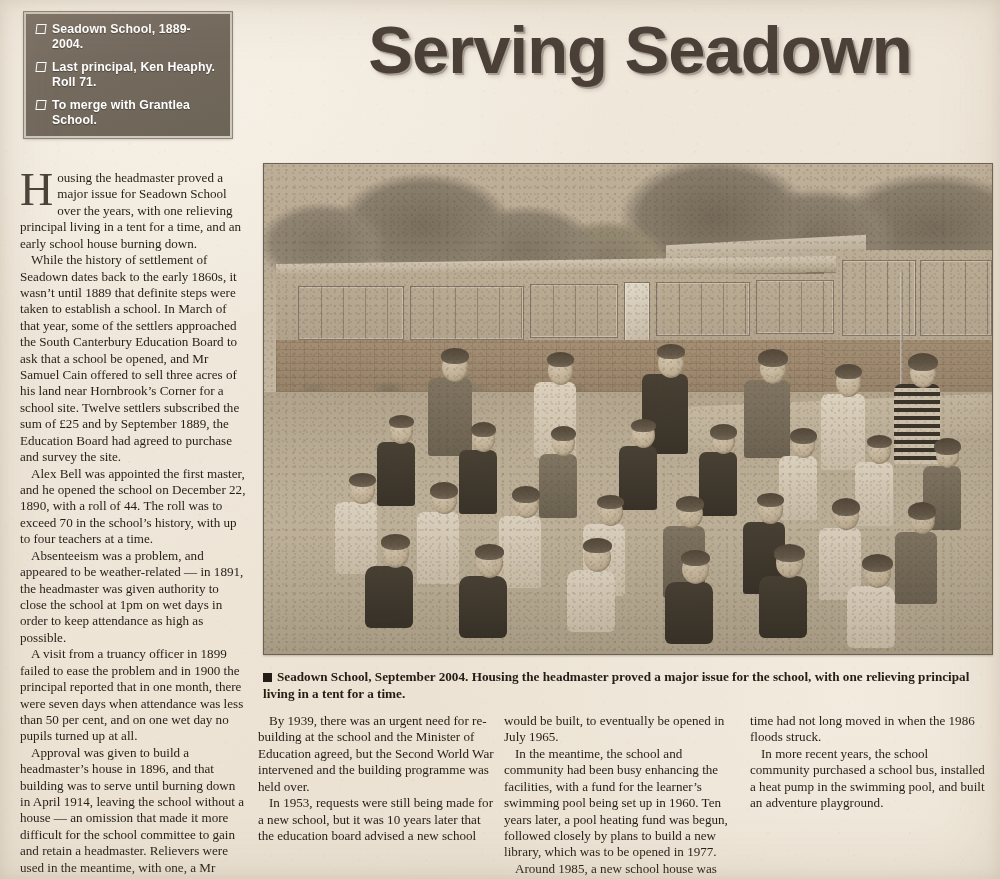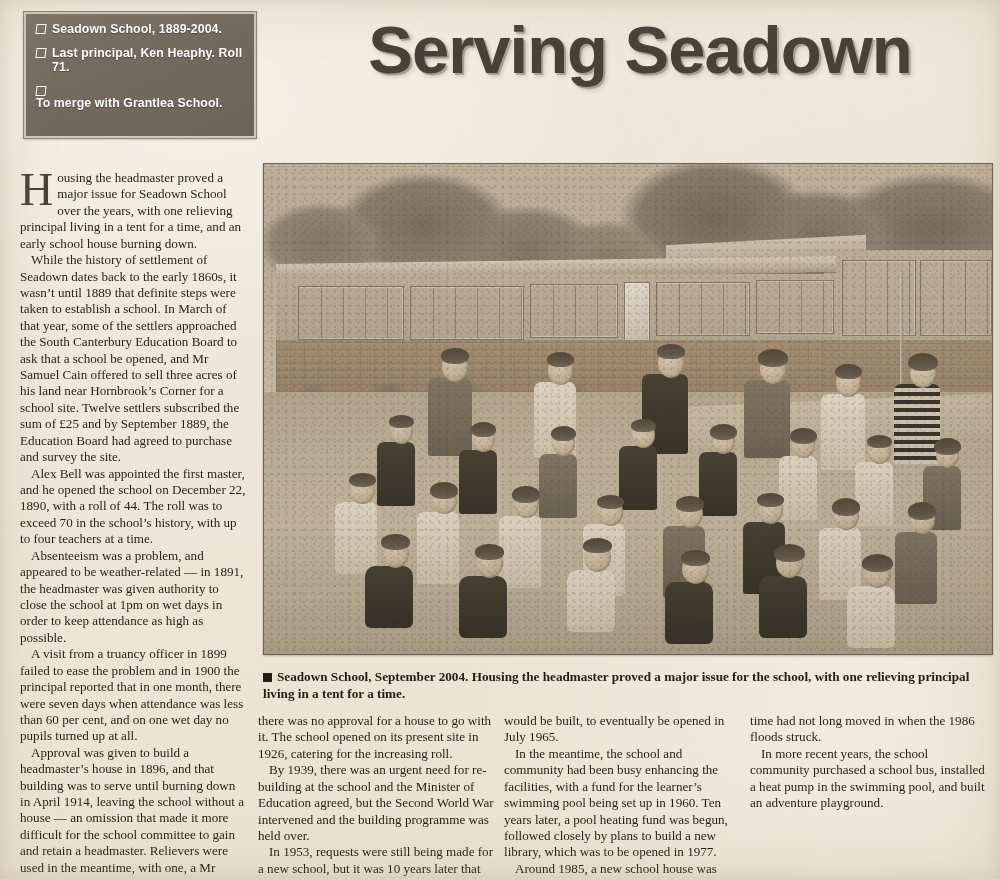--- a/index.html
+++ b/index.html
@@ -34,42 +34,42 @@
       radial-gradient(circle at 25% 75%, rgba(165,145,118,0.07) 0 1px, transparent 1px),
       radial-gradient(circle at 91% 35%, rgba(158,138,110,0.09) 0 1px, transparent 1px);
     background-size: 53px 47px, 67px 59px, 43px 61px, 71px 53px, 59px 43px, 47px 67px, 61px 49px;
     mix-blend-mode: multiply;
   }
   
   #factbox {
     position: absolute;
     left: 24px;
     top: 12px;
-    width: 232px;
+    width: 208px;
     height: 126px;
     box-sizing: border-box;
     background: linear-gradient(155deg, #7d7266 0%, #746a5e 40%, #6d6458 100%);
     border: 2px solid #cfc8bb;
     outline: 1px solid #8e8578;
     padding: 8px 10px 6px 10px;
     font-family: "Liberation Sans", "DejaVu Sans", sans-serif;
     box-shadow: 0 1px 3px rgba(60,50,38,0.35);
   }
   .fact-item {
     display: flex;
     align-items: flex-start;
     color: #ffffff;
     font-size: 12.3px;
     font-weight: bold;
     line-height: 1.18;
     margin-bottom: 9px;
     text-shadow: 0 1px 1px rgba(0,0,0,0.35);
     letter-spacing: 0.1px;
   }
-  .fact-item:last-child { margin-bottom: 0; flex-direction: column; }
+  .fact-item:last-child { margin-bottom: 0; }
   .fact-bullet {
     flex: 0 0 auto;
     width: 8px;
     height: 8px;
     border: 1.6px solid #ffffff;
     margin: 2px 6px 0 0;
     transform: skewX(-7deg);
   }
   
   #headline {
@@ -473,27 +473,26 @@
 
   <div id="caption">
     <span class="cap-sq"></span><span>Seadown School, September 2004. Housing the headmaster proved a major issue for the school, with one relieving principal living in a tent for a time.</span>
   </div>
 
   <div class="col" id="col1">
     <p class="first"><span class="dropcap">H</span><span>ousing the headmaster proved a major issue for Seadown School over the years, with one relieving principal living in a tent for a time, and an early school house burning down.</span></p>
     <p>While the history of settlement of Seadown dates back to the early 1860s, it wasn’t until 1889 that definite steps were taken to establish a school. In March of that year, some of the settlers approached the South Canterbury Education Board to ask that a school be opened, and Mr Samuel Cain offered to sell three acres of his land near Hornbrook’s Corner for a school site. Twelve settlers subscribed the sum of £25 and by September 1889, the Education Board had agreed to purchase and survey the site.</p>
     <p>Alex Bell was appointed the first master, and he opened the school on December 22, 1890, with a roll of 44. The roll was to exceed 70 in the school’s history, with up to four teachers at a time.</p>
     <p>Absenteeism was a problem, and appeared to be weather-related — in 1891, the headmaster was given authority to close the school at 1pm on wet days in order to keep attendance as high as possible.</p>
-    <p>A visit from a truancy officer in 1899 failed to ease the problem and in 1900 the principal reported that in one month, there were seven days when attendance was less than 60 per cent, and on one wet day no pupils turned up at all.</p>
+    <p>A visit from a truancy officer in 1899 failed to ease the problem and in 1900 the principal reported that in one month, there were seven days when attendance was less than 50 per cent, and on one wet day no pupils turned up at all.</p>
     <p>Approval was given to build a headmaster’s house in 1896, and that building was to serve until burning down in April 1914, leaving the school without a house — an omission that made it more difficult for the school committee to gain and retain a headmaster. Relievers were used in the meantime, with one, a Mr Lucas, living in a tent for a time because of the lack of a residence.</p>
 
   </div>
 
   <div class="col" id="col2">
-    <p class="first">there was no approval for a house to go with it. The school opened on its present site in 1926, catering for the increasing roll.</p>
     <p>By 1939, there was an urgent need for re-building at the school and the Minister of Education agreed, but the Second World War intervened and the building programme was held over.</p>
     <p>In 1953, requests were still being made for a new school, but it was 10 years later that the education board advised a new school</p>
   </div>
 
   <div class="col" id="col3">
     <p class="first">would be built, to eventually be opened in July 1965.</p>
     <p>In the meantime, the school and community had been busy enhancing the facilities, with a fund for the learner’s swimming pool being set up in 1960. Ten years later, a pool heating fund was begun, followed closely by plans to build a new library, which was to be opened in 1977.</p>
     <p>Around 1985, a new school house was finally completed, and the principal of the</p>
   </div>
 

